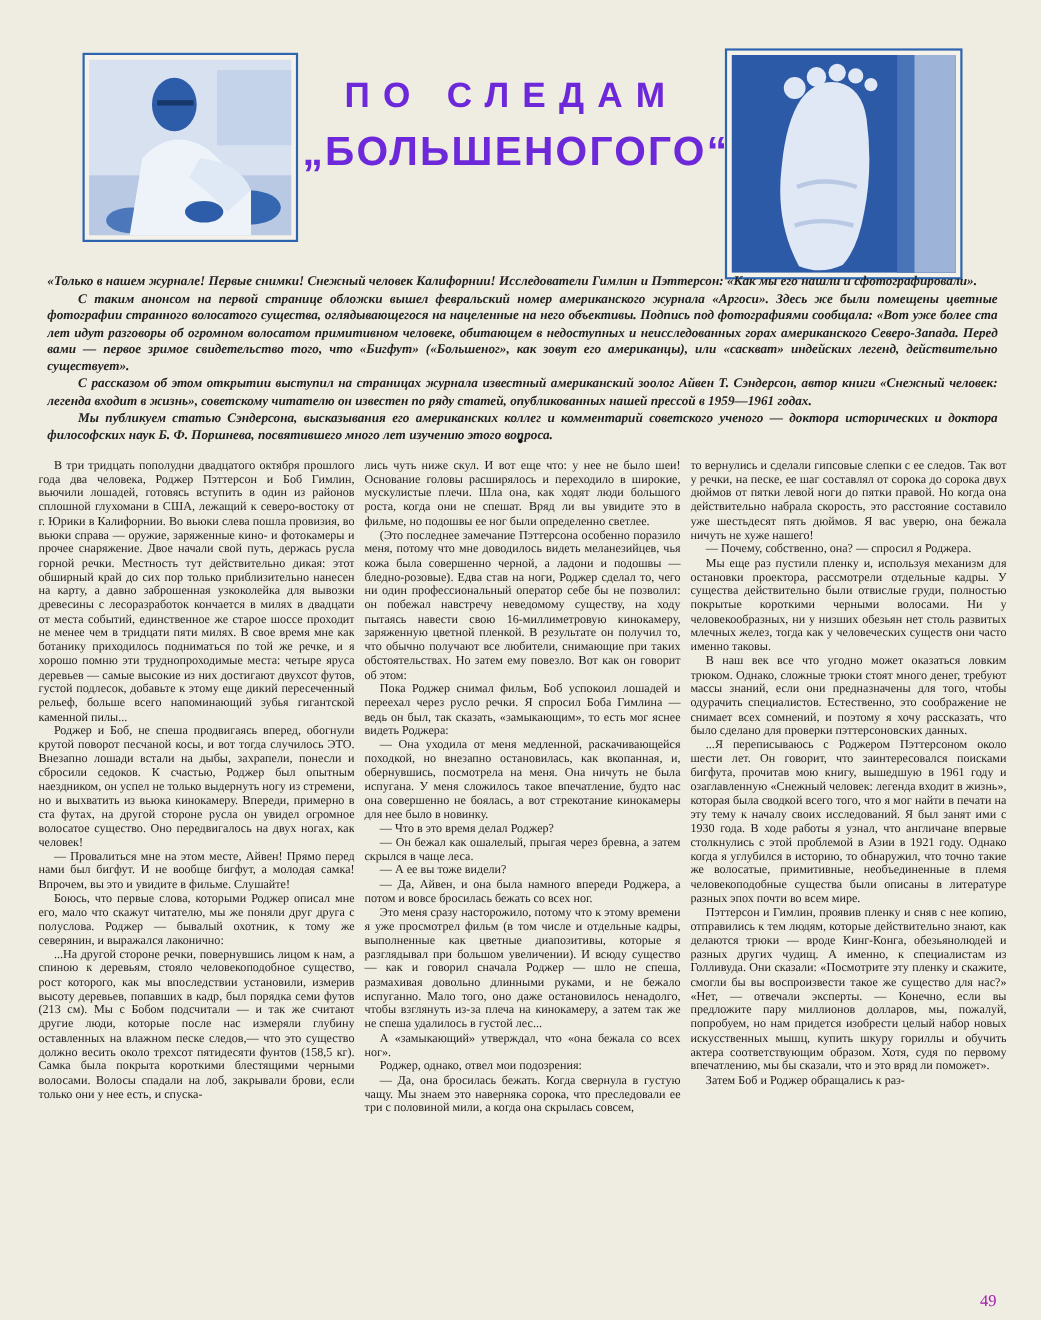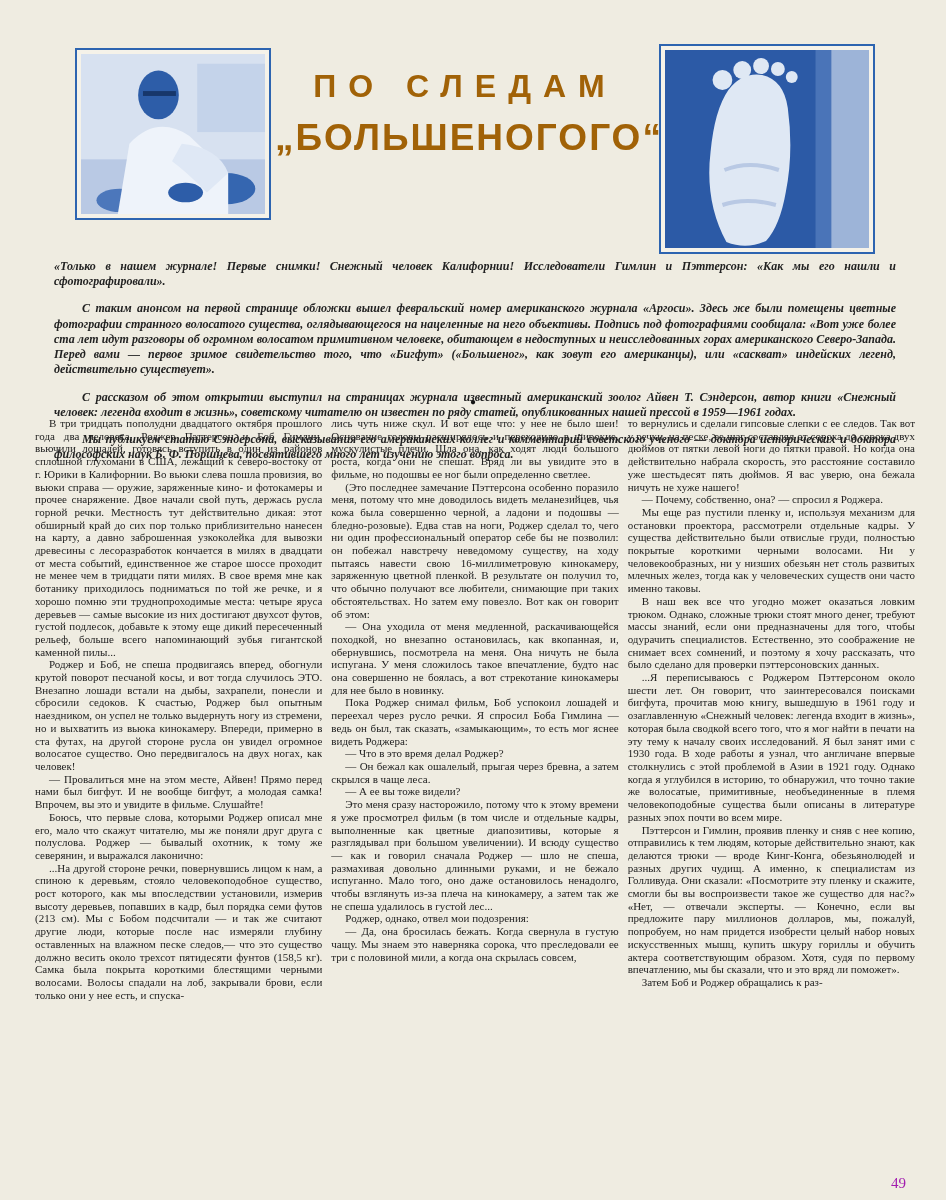--- a/index.html
+++ b/index.html
@@ -13,32 +13,32 @@
   .header { position:absolute; top:28px; left:35px; right:31px; height:212px; }
   .photo {
     position:absolute; box-sizing:border-box;
     border:2px solid #2d64b0; background:#f5f2e9; padding:4px;
   }
   .photo-left  { left:0; top:4px;  width:196px; height:172px; }
   .photo-right { right:0; top:0;   width:216px; height:210px; }
   .photo svg { display:block; width:100%; height:100%; }
   .title {
     position:absolute; left:240px; right:260px; top:40px; margin:0;
-    text-align:center; color:#a16207;
+    text-align:center; color:#6d28d9;
     font-family:"Liberation Sans", sans-serif; font-weight:bold;
   }
   .title .line1 { display:block; font-size:32px; letter-spacing:12px; }
   .title .line2 { display:block; font-size:37px; letter-spacing:2px; margin-top:12px; }
   
   .intro {
     position:absolute; top:247px; left:42px; right:38px;
     font-style:italic; font-weight:bold;
     font-size:12px; line-height:1.27; text-align:justify;
   }
-  .intro p { margin:12px; text-indent:28px; }
+  .intro p { margin:1px; text-indent:28px; }
   .intro p:first-child { text-indent:0; }
   
   .separator {
     position:absolute; top:396px; left:0; right:0;
     text-align:center; font-size:10px; color:#141414;
   }
   
   .columns {
     position:absolute; top:417px; left:35px; right:31px; height:756px;
     display:flex; gap:9px;
@@ -113,26 +113,28 @@
     <div class="col">
         <p>В три тридцать пополудни двадцатого октября прошлого года два человека, Роджер Пэттерсон и Боб Гимлин, вьючили лошадей, готовясь вступить в один из районов сплошной глухомани в США, лежащий к северо-востоку от г. Юрики в Калифорнии. Во вьюки слева пошла провизия, во вьюки справа — оружие, заряженные кино- и фотокамеры и прочее снаряжение. Двое начали свой путь, держась русла горной речки. Местность тут действительно дикая: этот обширный край до сих пор только приблизительно нанесен на карту, а давно заброшенная узкоколейка для вывозки древесины с лесоразработок кончается в милях в двадцати от места событий, единственное же старое шоссе проходит не менее чем в тридцати пяти милях. В свое время мне как ботанику приходилось подниматься по той же речке, и я хорошо помню эти труднопроходимые места: четыре яруса деревьев — самые высокие из них достигают двухсот футов, густой подлесок, добавьте к этому еще дикий пересеченный рельеф, больше всего напоминающий зубья гигантской каменной пилы...</p>
         <p>Роджер и Боб, не спеша продвигаясь вперед, обогнули крутой поворот песчаной косы, и вот тогда случилось ЭТО. Внезапно лошади встали на дыбы, захрапели, понесли и сбросили седоков. К счастью, Роджер был опытным наездником, он успел не только выдернуть ногу из стремени, но и выхватить из вьюка кинокамеру. Впереди, примерно в ста футах, на другой стороне русла он увидел огромное волосатое существо. Оно передвигалось на двух ногах, как человек!</p>
         <p>— Провалиться мне на этом месте, Айвен! Прямо перед нами был бигфут. И не вообще бигфут, а молодая самка! Впрочем, вы это и увидите в фильме. Слушайте!</p>
         <p>Боюсь, что первые слова, которыми Роджер описал мне его, мало что скажут читателю, мы же поняли друг друга с полуслова. Роджер — бывалый охотник, к тому же северянин, и выражался лаконично:</p>
         <p>...На другой стороне речки, повернувшись лицом к нам, а спиною к деревьям, стояло человекоподобное существо, рост которого, как мы впоследствии установили, измерив высоту деревьев, попавших в кадр, был порядка семи футов (213 см). Мы с Бобом подсчитали — и так же считают другие люди, которые после нас измеряли глубину оставленных на влажном песке следов,— что это существо должно весить около трехсот пятидесяти фунтов (158,5 кг). Самка была покрыта короткими блестящими черными волосами. Волосы спадали на лоб, закрывали брови, если только они у нее есть, и спуска-</p>
       </div>
     <div class="col">
         <p class="continuation">лись чуть ниже скул. И вот еще что: у нее не было шеи! Основание головы расширялось и переходило в широкие, мускулистые плечи. Шла она, как ходят люди большого роста, когда они не спешат. Вряд ли вы увидите это в фильме, но подошвы ее ног были определенно светлее.</p>
         <p>(Это последнее замечание Пэттерсона особенно поразило меня, потому что мне доводилось видеть меланезийцев, чья кожа была совершенно черной, а ладони и подошвы — бледно-розовые). Едва став на ноги, Роджер сделал то, чего ни один профессиональный оператор себе бы не позволил: он побежал навстречу неведомому существу, на ходу пытаясь навести свою 16-миллиметровую кинокамеру, заряженную цветной пленкой. В результате он получил то, что обычно получают все любители, снимающие при таких обстоятельствах. Но затем ему повезло. Вот как он говорит об этом:</p>
+        <p>Пока Роджер снимал фильм, Боб успокоил лошадей и переехал через русло речки. Я спросил Боба Гимлина — ведь он был, так сказать, «замыкающим», то есть мог яснее видеть Роджера:</p>
         <p>— Она уходила от меня медленной, раскачивающейся походкой, но внезапно остановилась, как вкопанная, и, обернувшись, посмотрела на меня. Она ничуть не была испугана. У меня сложилось такое впечатление, будто нас она совершенно не боялась, а вот стрекотание кинокамеры для нее было в новинку.</p>
-        <p>Пока Роджер снимал фильм, Боб успокоил лошадей и переехал через русло речки. Я спросил Боба Гимлина — ведь он был, так сказать, «замыкающим», то есть мог яснее видеть Роджера:</p>
         <p>— Что в это время делал Роджер?</p>
         <p>— Он бежал как ошалелый, прыгая через бревна, а затем скрылся в чаще леса.</p>
         <p>— А ее вы тоже видели?</p>
+        <p>— Да, Айвен, и она была намного впереди Роджера, а потом и вовсе бросилась бежать со всех ног.</p>
         <p>Это меня сразу насторожило, потому что к этому времени я уже просмотрел фильм (в том числе и отдельные кадры, выполненные как цветные диапозитивы, которые я разглядывал при большом увеличении). И всюду существо — как и говорил сначала Роджер — шло не спеша, размахивая довольно длинными руками, и не бежало испуганно. Мало того, оно даже остановилось ненадолго, чтобы взглянуть из-за плеча на кинокамеру, а затем так же не спеша удалилось в густой лес...</p>
+        <p>А «замыкающий» утверждал, что «она бежала со всех ног».</p>
         <p>Роджер, однако, отвел мои подозрения:</p>
         <p>— Да, она бросилась бежать. Когда свернула в густую чащу. Мы знаем это наверняка сорока, что преследовали ее три с половиной мили, а когда она скрылась совсем,</p>
       </div>
     <div class="col">
         <p class="continuation">то вернулись и сделали гипсовые слепки с ее следов. Так вот у речки, на песке, ее шаг составлял от сорока до сорока двух дюймов от пятки левой ноги до пятки правой. Но когда она действительно набрала скорость, это расстояние составило уже шестьдесят пять дюймов. Я вас уверю, она бежала ничуть не хуже нашего!</p>
         <p>— Почему, собственно, она? — спросил я Роджера.</p>
         <p>Мы еще раз пустили пленку и, используя механизм для остановки проектора, рассмотрели отдельные кадры. У существа действительно были отвислые груди, полностью покрытые короткими черными волосами. Ни у человекообразных, ни у низших обезьян нет столь развитых млечных желез, тогда как у человеческих существ они часто именно таковы.</p>
         <p>В наш век все что угодно может оказаться ловким трюком. Однако, сложные трюки стоят много денег, требуют массы знаний, если они предназначены для того, чтобы одурачить специалистов. Естественно, это соображение не снимает всех сомнений, и поэтому я хочу рассказать, что было сделано для проверки пэттерсоновских данных.</p>
         <p>...Я переписываюсь с Роджером Пэттерсоном около шести лет. Он говорит, что заинтересовался поисками бигфута, прочитав мою книгу, вышедшую в 1961 году и озаглавленную «Снежный человек: легенда входит в жизнь», которая была сводкой всего того, что я мог найти в печати на эту тему к началу своих исследований. Я был занят ими с 1930 года. В ходе работы я узнал, что англичане впервые столкнулись с этой проблемой в Азии в 1921 году. Однако когда я углубился в историю, то обнаружил, что точно такие же волосатые, примитивные, необъединенные в племя человекоподобные существа были описаны в литературе разных эпох почти во всем мире.</p>
         <p>Пэттерсон и Гимлин, проявив пленку и сняв с нее копию, отправились к тем людям, которые действительно знают, как делаются трюки — вроде Кинг-Конга, обезьянолюдей и разных других чудищ. А именно, к специалистам из Голливуда. Они сказали: «Посмотрите эту пленку и скажите, смогли бы вы воспроизвести такое же существо для нас?» «Нет, — отвечали эксперты. — Конечно, если вы предложите пару миллионов долларов, мы, пожалуй, попробуем, но нам придется изобрести целый набор новых искусственных мышц, купить шкуру гориллы и обучить актера соответствующим образом. Хотя, судя по первому впечатлению, мы бы сказали, что и это вряд ли поможет».</p>

